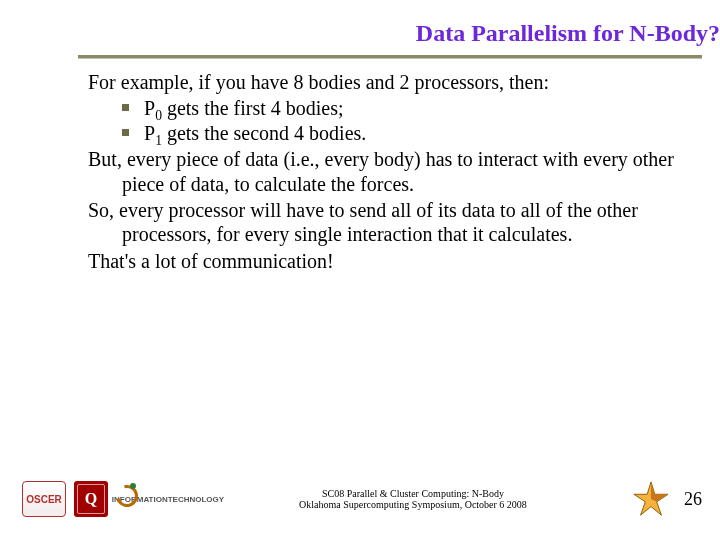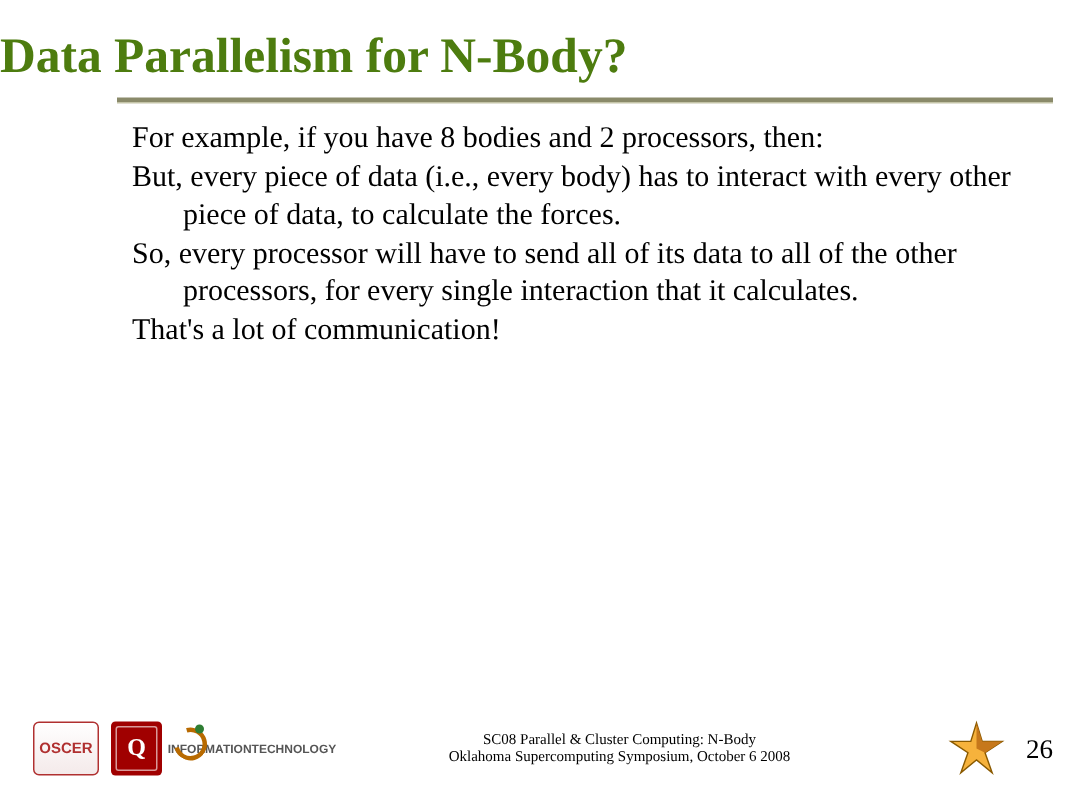--- a/index.html
+++ b/index.html
@@ -10,24 +10,24 @@
     font-family: "Times New Roman", Times, serif;
     position: relative;
     overflow: hidden;
   }
   .slide {
     width: 100%;
     height: 100%;
     position: relative;
   }
   .title {
-    text-align: left;
-    font-size: 33px;
+    text-align: right;
+    font-size: 24px;
     font-weight: bold;
-    color: #4d7c0f;
+    color: #6d28d9;
     padding-top: 20px;
     padding-bottom: 8px;
   }
   .title-rule {
     margin: 0 18px 0 78px;
     height: 3px;
     background: #8a8a6a;
     box-shadow: 0 1px 0 #c4c4a8;
   }
   .content {
@@ -159,20 +159,28 @@
 <div class="slide">
 
   <div class="title">Data Parallelism for N-Body?</div>
   <div class="title-rule"></div>
 
   <div class="content">
 
 
     <div class="para">For example, if you have 8 bodies and 2 processors, then:</div>
 
+    <ul class="bullets">
+      <li>
+        <span><span>P</span><span class="sub">0</span></span><span> gets the first 4 bodies;</span>
+      </li>
+      <li>
+        <span><span>P</span><span class="sub">1</span></span><span> gets the second 4 bodies.</span>
+      </li>
+    </ul>
 
     <div class="para">But, every piece of data (i.e., every body) has to interact with every other piece of data, to calculate the forces.</div>
     <div class="para">So, every processor will have to send all of its data to all of the other processors, for every single interaction that it calculates.</div>
     <div class="para">That's a lot of communication!</div>
 
   </div>
 
   <div class="footer">
     <div class="logos">
       <span class="logo logo-oscer">OSCER</span>

